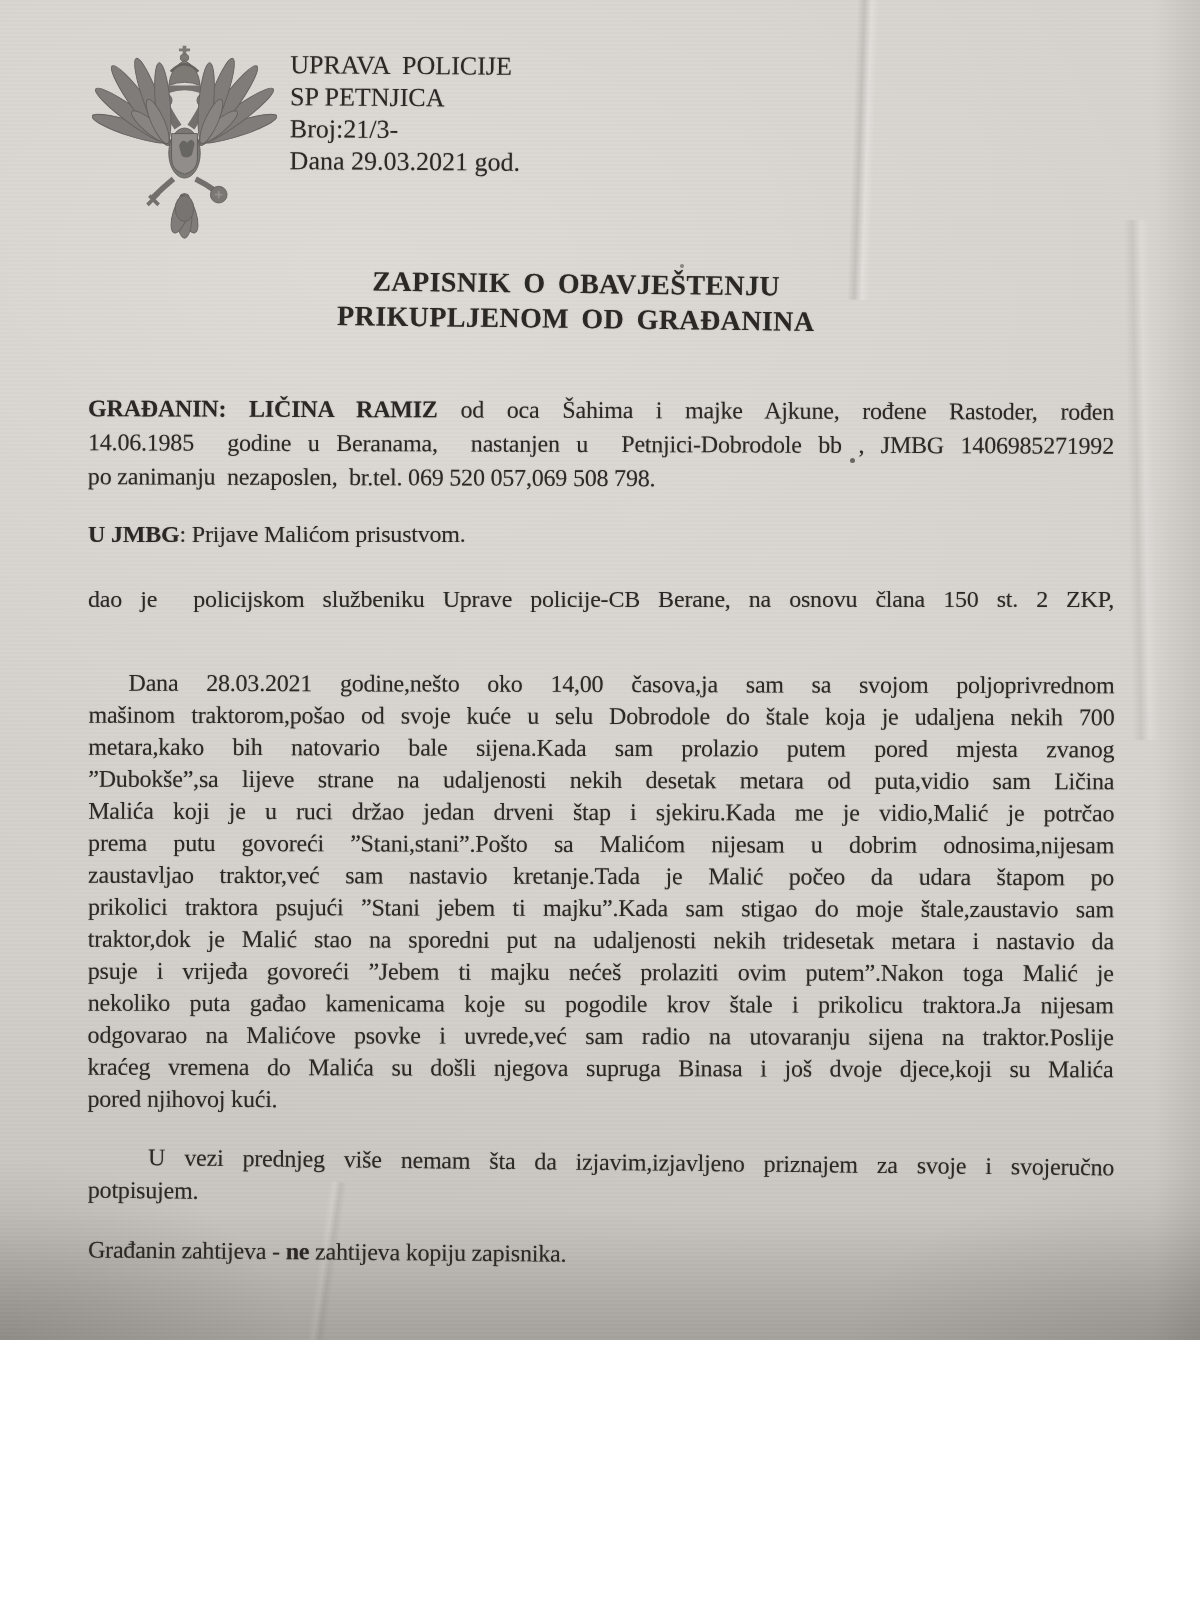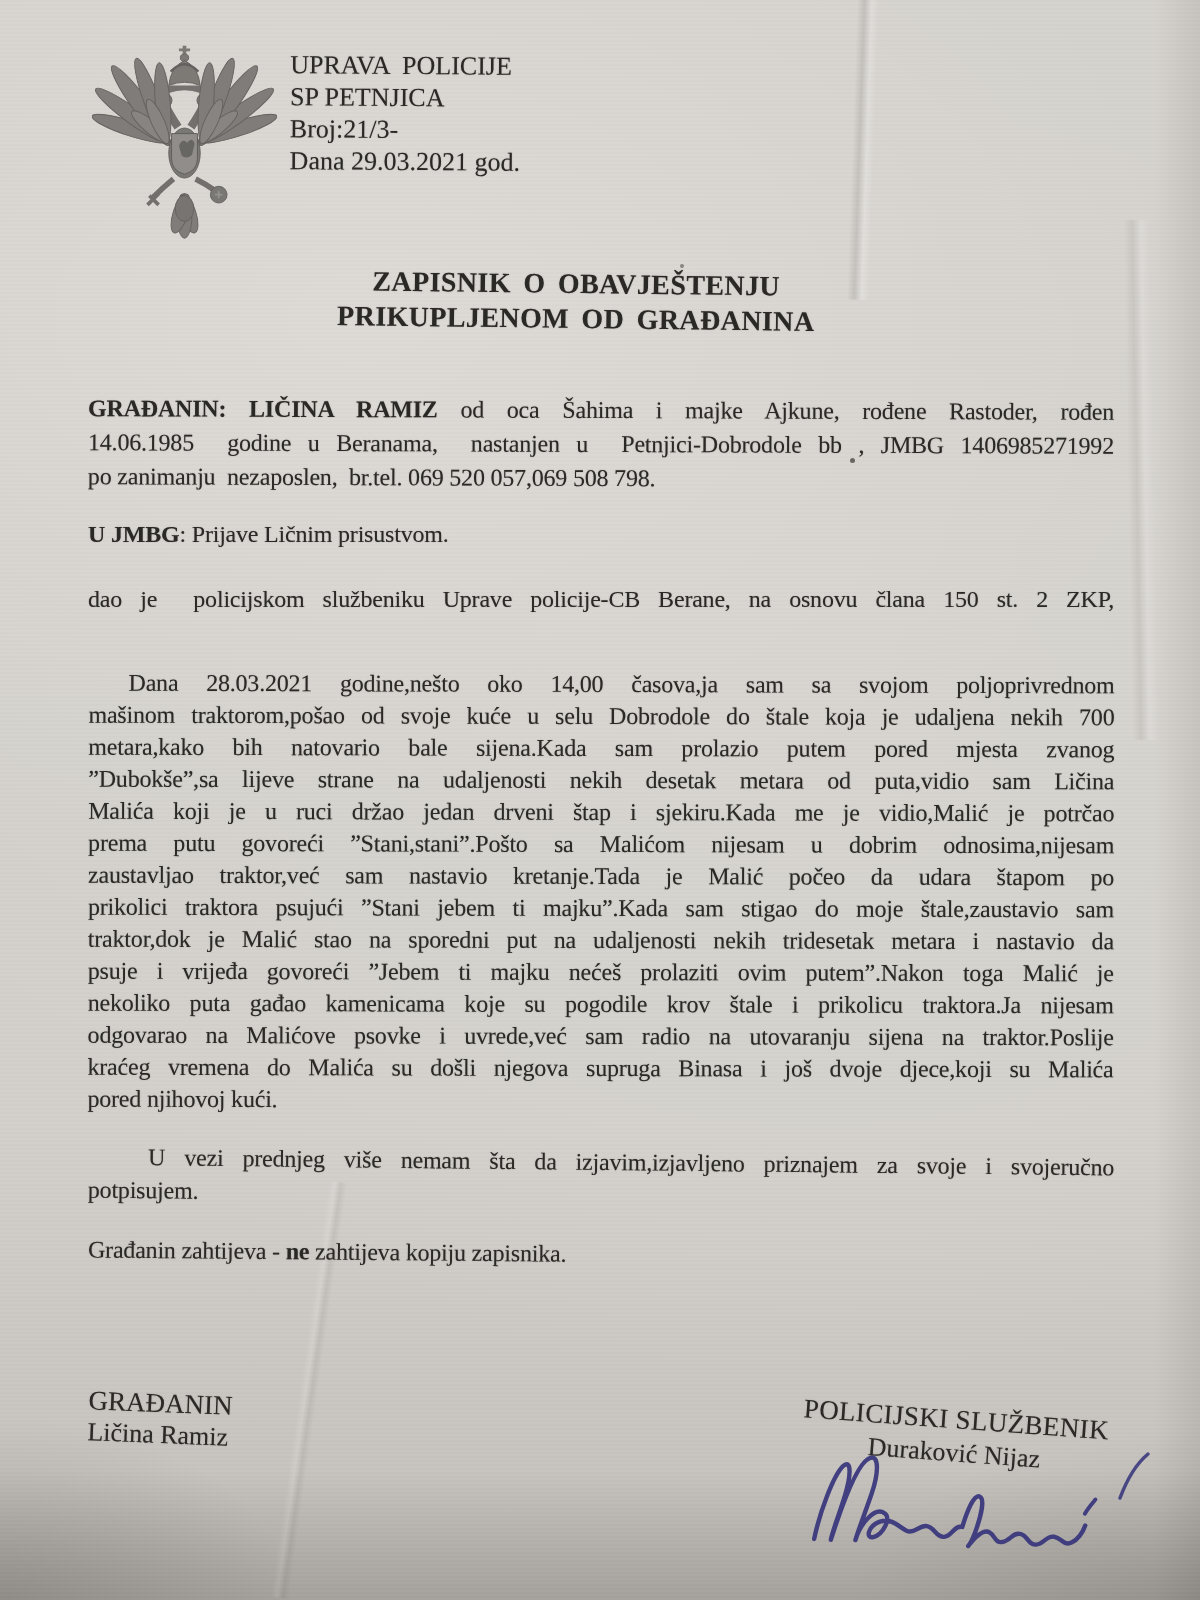--- a/index.html
+++ b/index.html
@@ -1,18 +1,18 @@
 <!DOCTYPE html>
 <html><head>
 <meta charset="utf-8">
 <style>
   html,body{margin:0;padding:0;}
   .page{
     position:relative;
-    width:1200px;height:1600px;
+    width:1200px;height:1340px;
     overflow:hidden;
     font-family:"Liberation Serif", serif;
     color:#2b2925;
     background:
       radial-gradient(1400px 900px at 30% 20%, #dedbd6 0%, rgba(222,219,214,0) 60%),
       radial-gradient(1600px 1200px at 68% 45%, #d8d5d0 0%, rgba(216,213,208,0) 55%),
       radial-gradient(420px 260px at 0% 100%, rgba(70,65,60,.22), rgba(70,65,60,0) 70%),
       radial-gradient(500px 240px at 100% 100%, rgba(70,65,60,.16), rgba(70,65,60,0) 70%),
       linear-gradient(180deg, #d6d3ce 0%, #d3d0cb 70%, #c7c4bf 92%, #bcb9b4 100%);
   }
@@ -142,21 +142,21 @@
     <div>PRIKUPLJENOM OD GRAĐANINA</div>
   </div>
 
   <div class="abs para p-citizen txt">
       <div class="tline just"><span class="b">GRAĐANIN: LIČINA RAMIZ</span><span> od oca Šahima i majke Ajkune, rođene Rastoder, rođen</span></div>
       <div class="tline just"><span>14.06.1985  godine u Beranama,  nastanjen u  Petnjici-Dobrodole bb , JMBG 1406985271992</span></div>
       <div class="tline"><span>po zanimanju  nezaposlen,  br.tel. 069 520 057,069 508 798.</span></div>
     </div>
   <div class="abs speck2"><span style="font-size:0;">.</span></div>
   <div class="abs para p-re txt">
-      <div class="tline"><span class="b">U JMBG</span><span>: Prijave Ličnim prisustvom.</span></div>
+      <div class="tline"><span class="b">U JMBG</span><span>: Prijave Malićom prisustvom.</span></div>
     </div>
   <div class="abs para p-intro txt">
       <div class="tline just"><span>dao je  policijskom službeniku Uprave policije-CB Berane, na osnovu člana 150 st. 2 ZKP,</span></div>
     </div>
   <div class="abs para p-statement txt">
       <div class="tline just ind"><span>Dana 28.03.2021 godine,nešto oko 14,00 časova,ja sam sa svojom poljoprivrednom</span></div>
       <div class="tline just"><span>mašinom traktorom,pošao od svoje kuće u selu Dobrodole do štale koja je udaljena nekih 700</span></div>
       <div class="tline just"><span>metara,kako bih natovario bale sijena.Kada sam prolazio putem pored mjesta zvanog</span></div>
       <div class="tline just"><span>”Dubokše”,sa lijeve strane na udaljenosti nekih desetak metara od puta,vidio sam Ličina</span></div>
       <div class="tline just"><span>Malića koji je u ruci držao jedan drveni štap i sjekiru.Kada me je vidio,Malić je potrčao</span></div>

